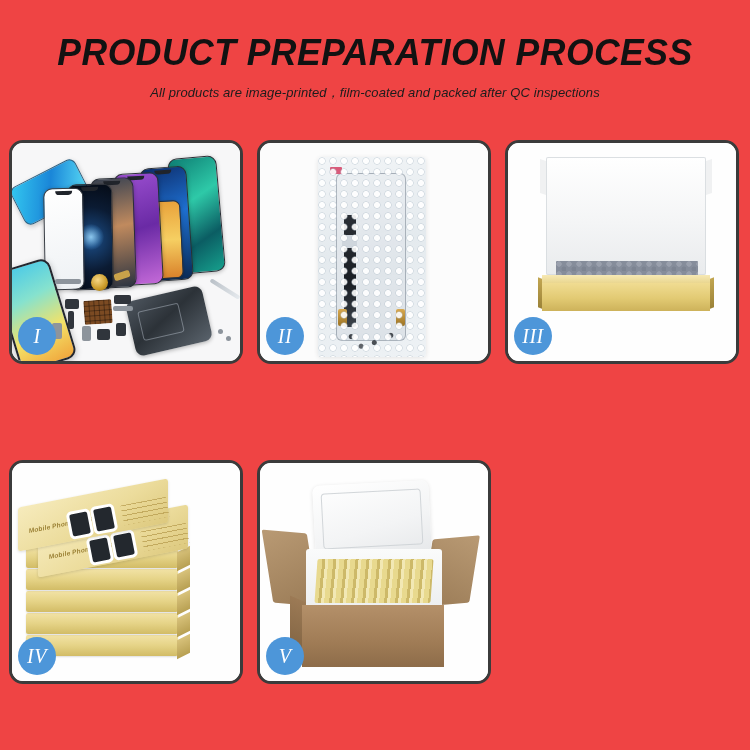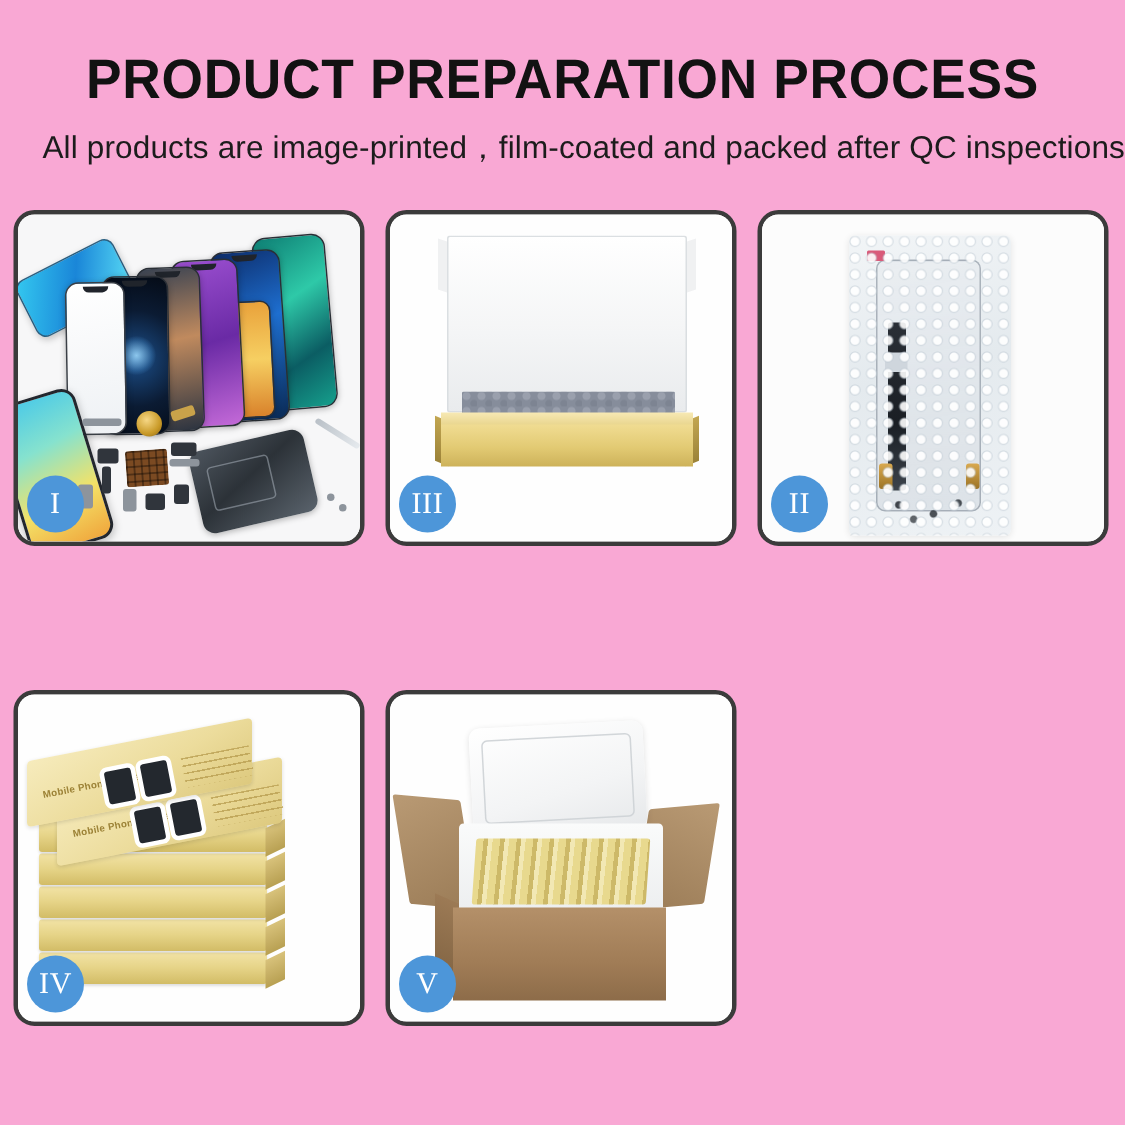--- a/index.html
+++ b/index.html
@@ -4,42 +4,41 @@
 <style>
   * { box-sizing: border-box; margin: 0; padding: 0; }
 
   html, body {
     width: 750px; height: 750px;
     background: #ffffff;
     font-family: "Liberation Sans", sans-serif;
     overflow: hidden;
   }
 
-  .page { position: relative; width: 750px; height: 750px; background: #f9a8d4; }
+  .page { position: relative; width: 750px; height: 750px; background: #ef4444; font-style: italic; }
 
   
   .header { width: 750px; padding-top: 34px; text-align: center; }
 
   .title {
     font-family: "Liberation Sans", sans-serif;
     font-weight: bold;
     font-size: 37px;
     letter-spacing: 0.5px;
     color: #121212;
     line-height: 1.05;
     transform: scaleX(0.96);
   }
 
   .subtitle {
     margin-top: 11px;
     font-family: "Liberation Sans", sans-serif;
-    font-size: 21px;
+    font-size: 13px;
     color: #1c1c1c;
     letter-spacing: 0.1px;
-    text-align: right;
   }
 
   
   .grid {
     position: absolute;
     left: 9px; top: 140px;
     width: 732px; height: 545px;
     display: grid;
     grid-template-columns: repeat(3, 234px);
     grid-template-rows: repeat(2, 224px);
@@ -476,50 +475,50 @@
         <div class="part" style="left:104px;top:180px;width:10px;height:13px;"></div>
         <div class="part part-lt" style="left:40px;top:180px;width:10px;height:16px;border-radius:2px;"></div>
         <div class="tweezer"></div>
         <div class="part part-lt" style="left:206px;top:186px;width:5px;height:5px;border-radius:50%;"></div>
         <div class="part part-lt" style="left:214px;top:193px;width:5px;height:5px;border-radius:50%;"></div>
       </div>
       <div class="badge">I</div>
     </div>
 
     <div class="panel">
-      <div class="panel-stage p3">
-        <div class="lid-flap-l"></div>
-        <div class="lid-flap-r"></div>
-        <div class="lid-white"></div>
-        <div class="foam-gray"></div>
-        <div class="box-end-l"></div>
-        <div class="box-end-r"></div>
-        <div class="box-gold-lip"></div>
-        <div class="box-gold-front"></div>
-      </div>
-      <div class="badge">III</div>
-    </div>
-
-    <div class="panel">
       <div class="panel-stage p2">
         <div class="bubble-bag">
           <div class="screen-inside"></div>
           <div class="flex-strip"></div>
           <div class="flex-chip"></div>
           <div class="conn-gold" style="left:20px;top:152px;"></div>
           <div class="conn-gold" style="left:78px;top:152px;"></div>
           <div class="sticker-pink"></div>
           <div class="debris"></div>
           <div class="bubbles"></div>
         </div>
       </div>
       <div class="badge">II</div>
     </div>
 
     <div class="panel">
+      <div class="panel-stage p3">
+        <div class="lid-flap-l"></div>
+        <div class="lid-flap-r"></div>
+        <div class="lid-white"></div>
+        <div class="foam-gray"></div>
+        <div class="box-end-l"></div>
+        <div class="box-end-r"></div>
+        <div class="box-gold-lip"></div>
+        <div class="box-gold-front"></div>
+      </div>
+      <div class="badge">III</div>
+    </div>
+
+    <div class="panel">
       <div class="panel-stage p4">
         <div class="stackbox" style="left:14px;top:172px;"></div>
         <div class="stackbox" style="left:14px;top:150px;"></div>
         <div class="stackbox" style="left:14px;top:128px;"></div>
         <div class="stackbox" style="left:14px;top:106px;"></div>
         <div class="stackbox" style="left:14px;top:84px;"></div>
 
         <div class="lidtop" style="left:26px;top:56px;"></div>
         <div class="lid-label" style="left:36px;top:82px;">Mobile Phone Spare Parts</div>
         <div class="lid-img" style="left:79px;top:76px;"></div>

